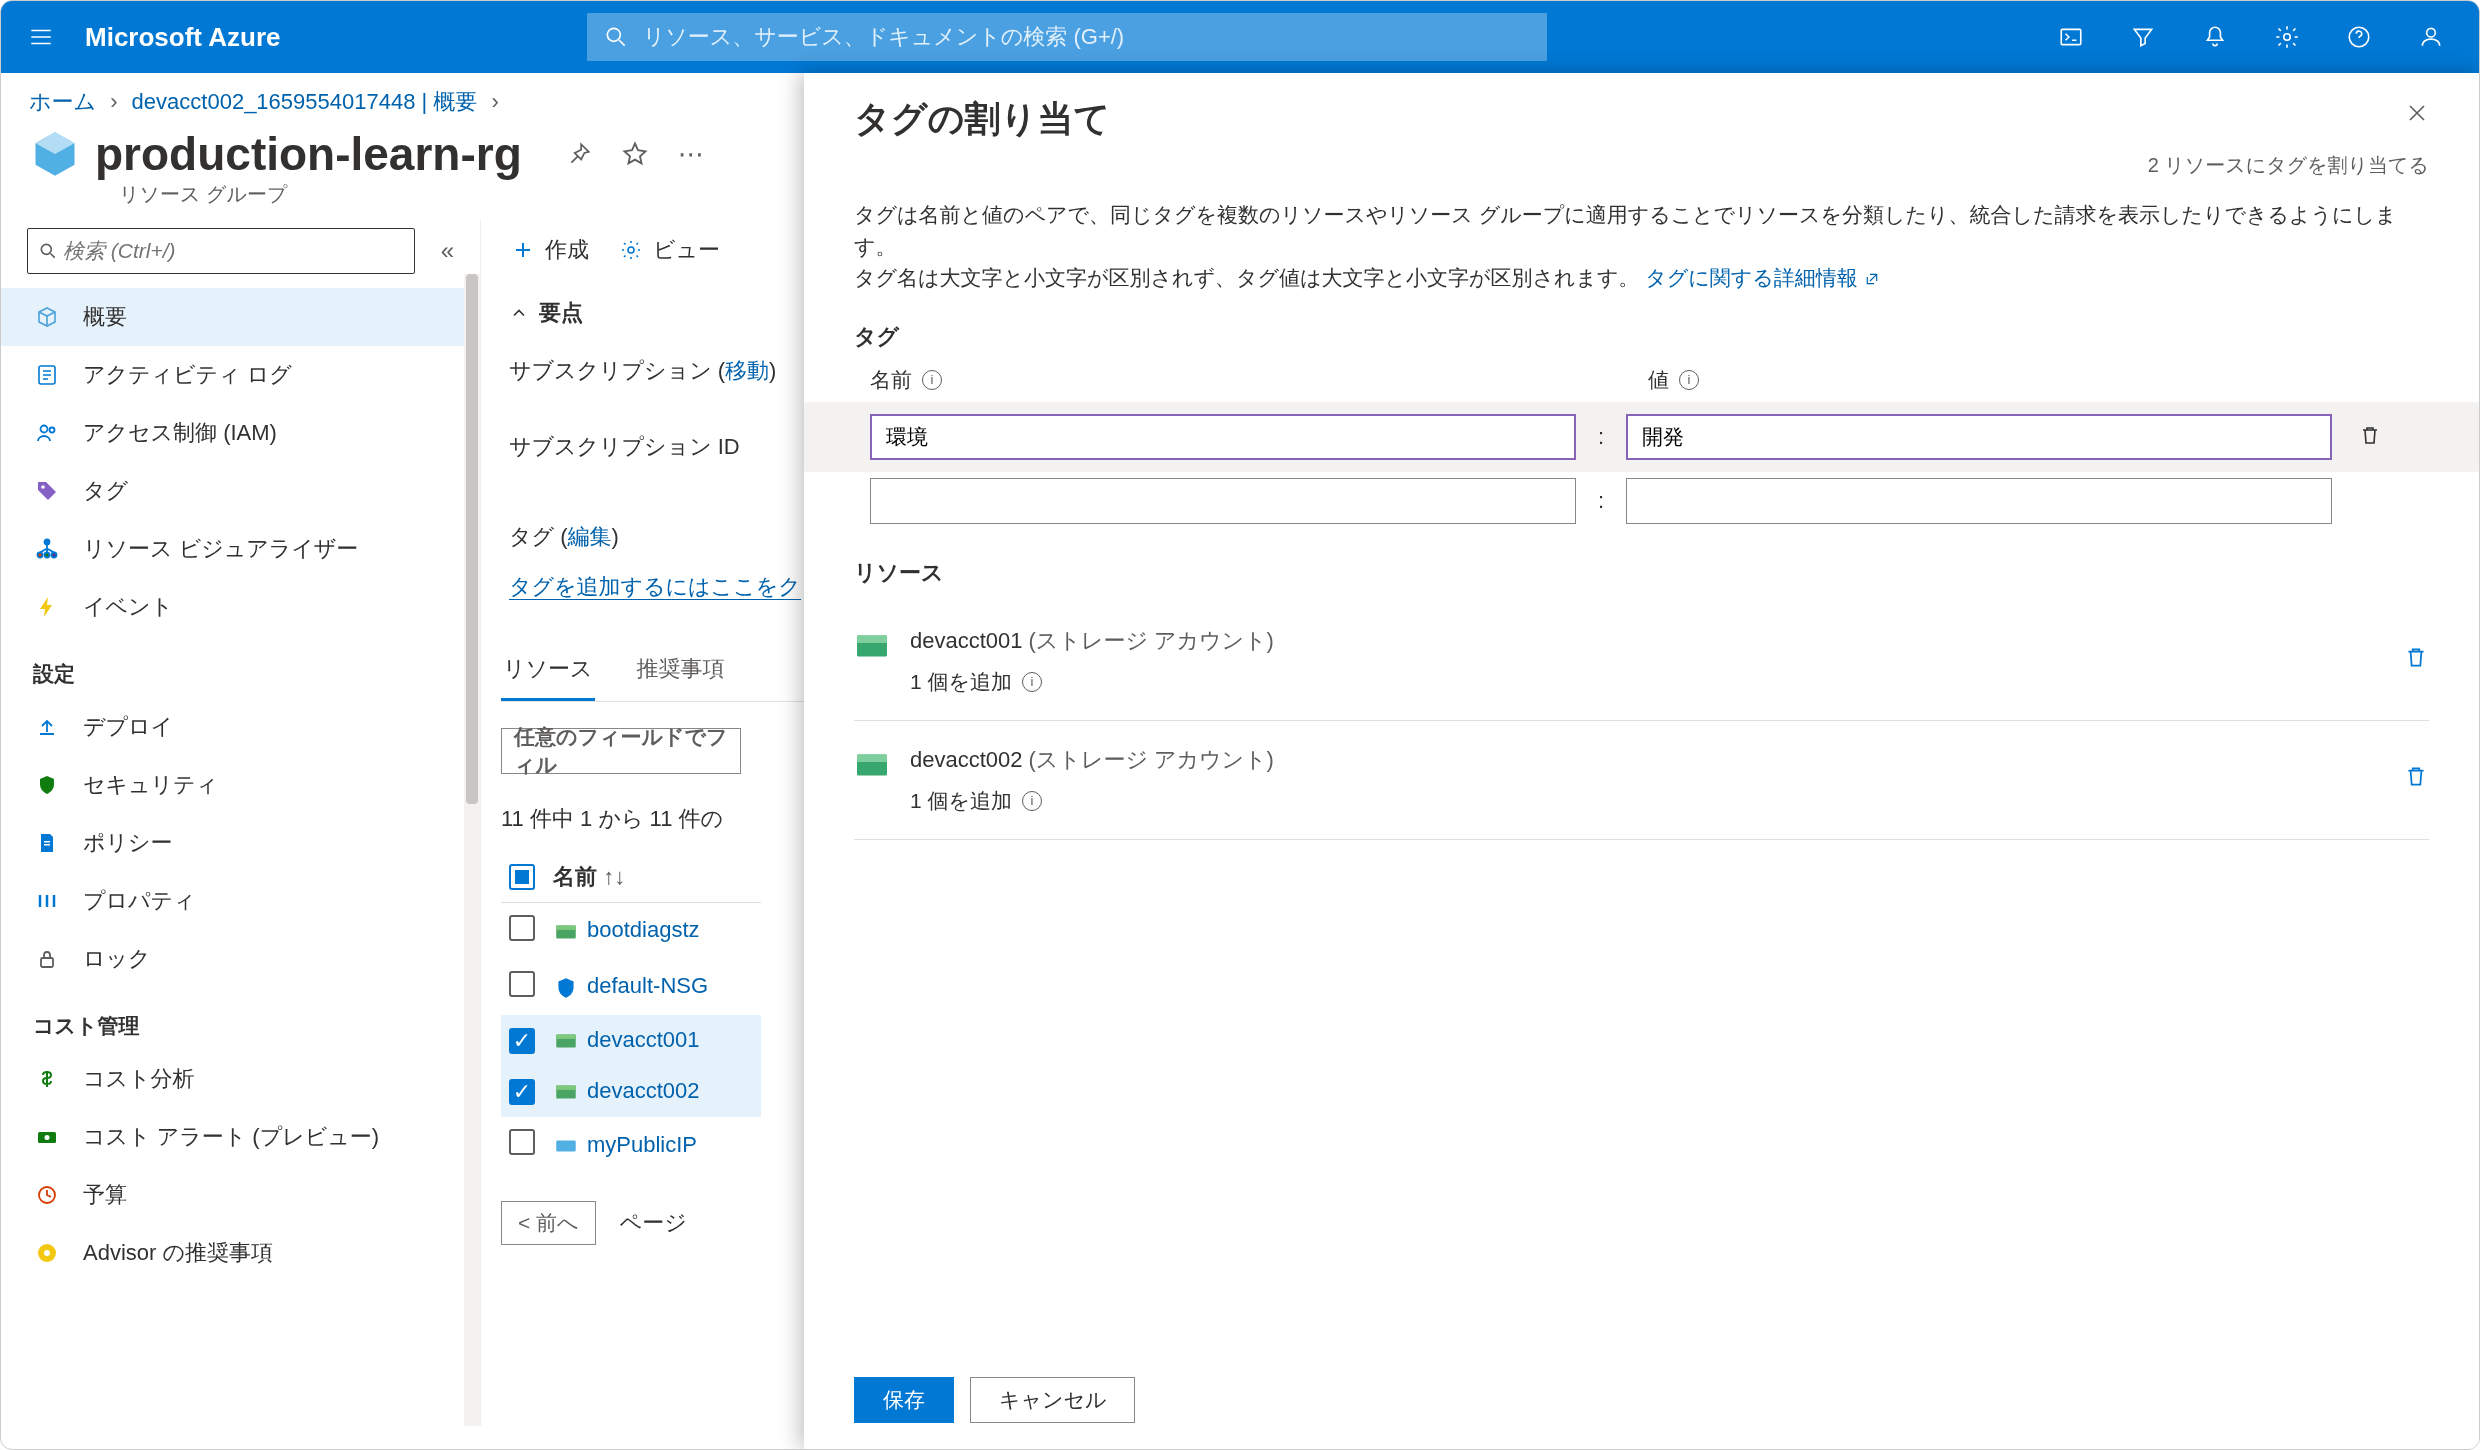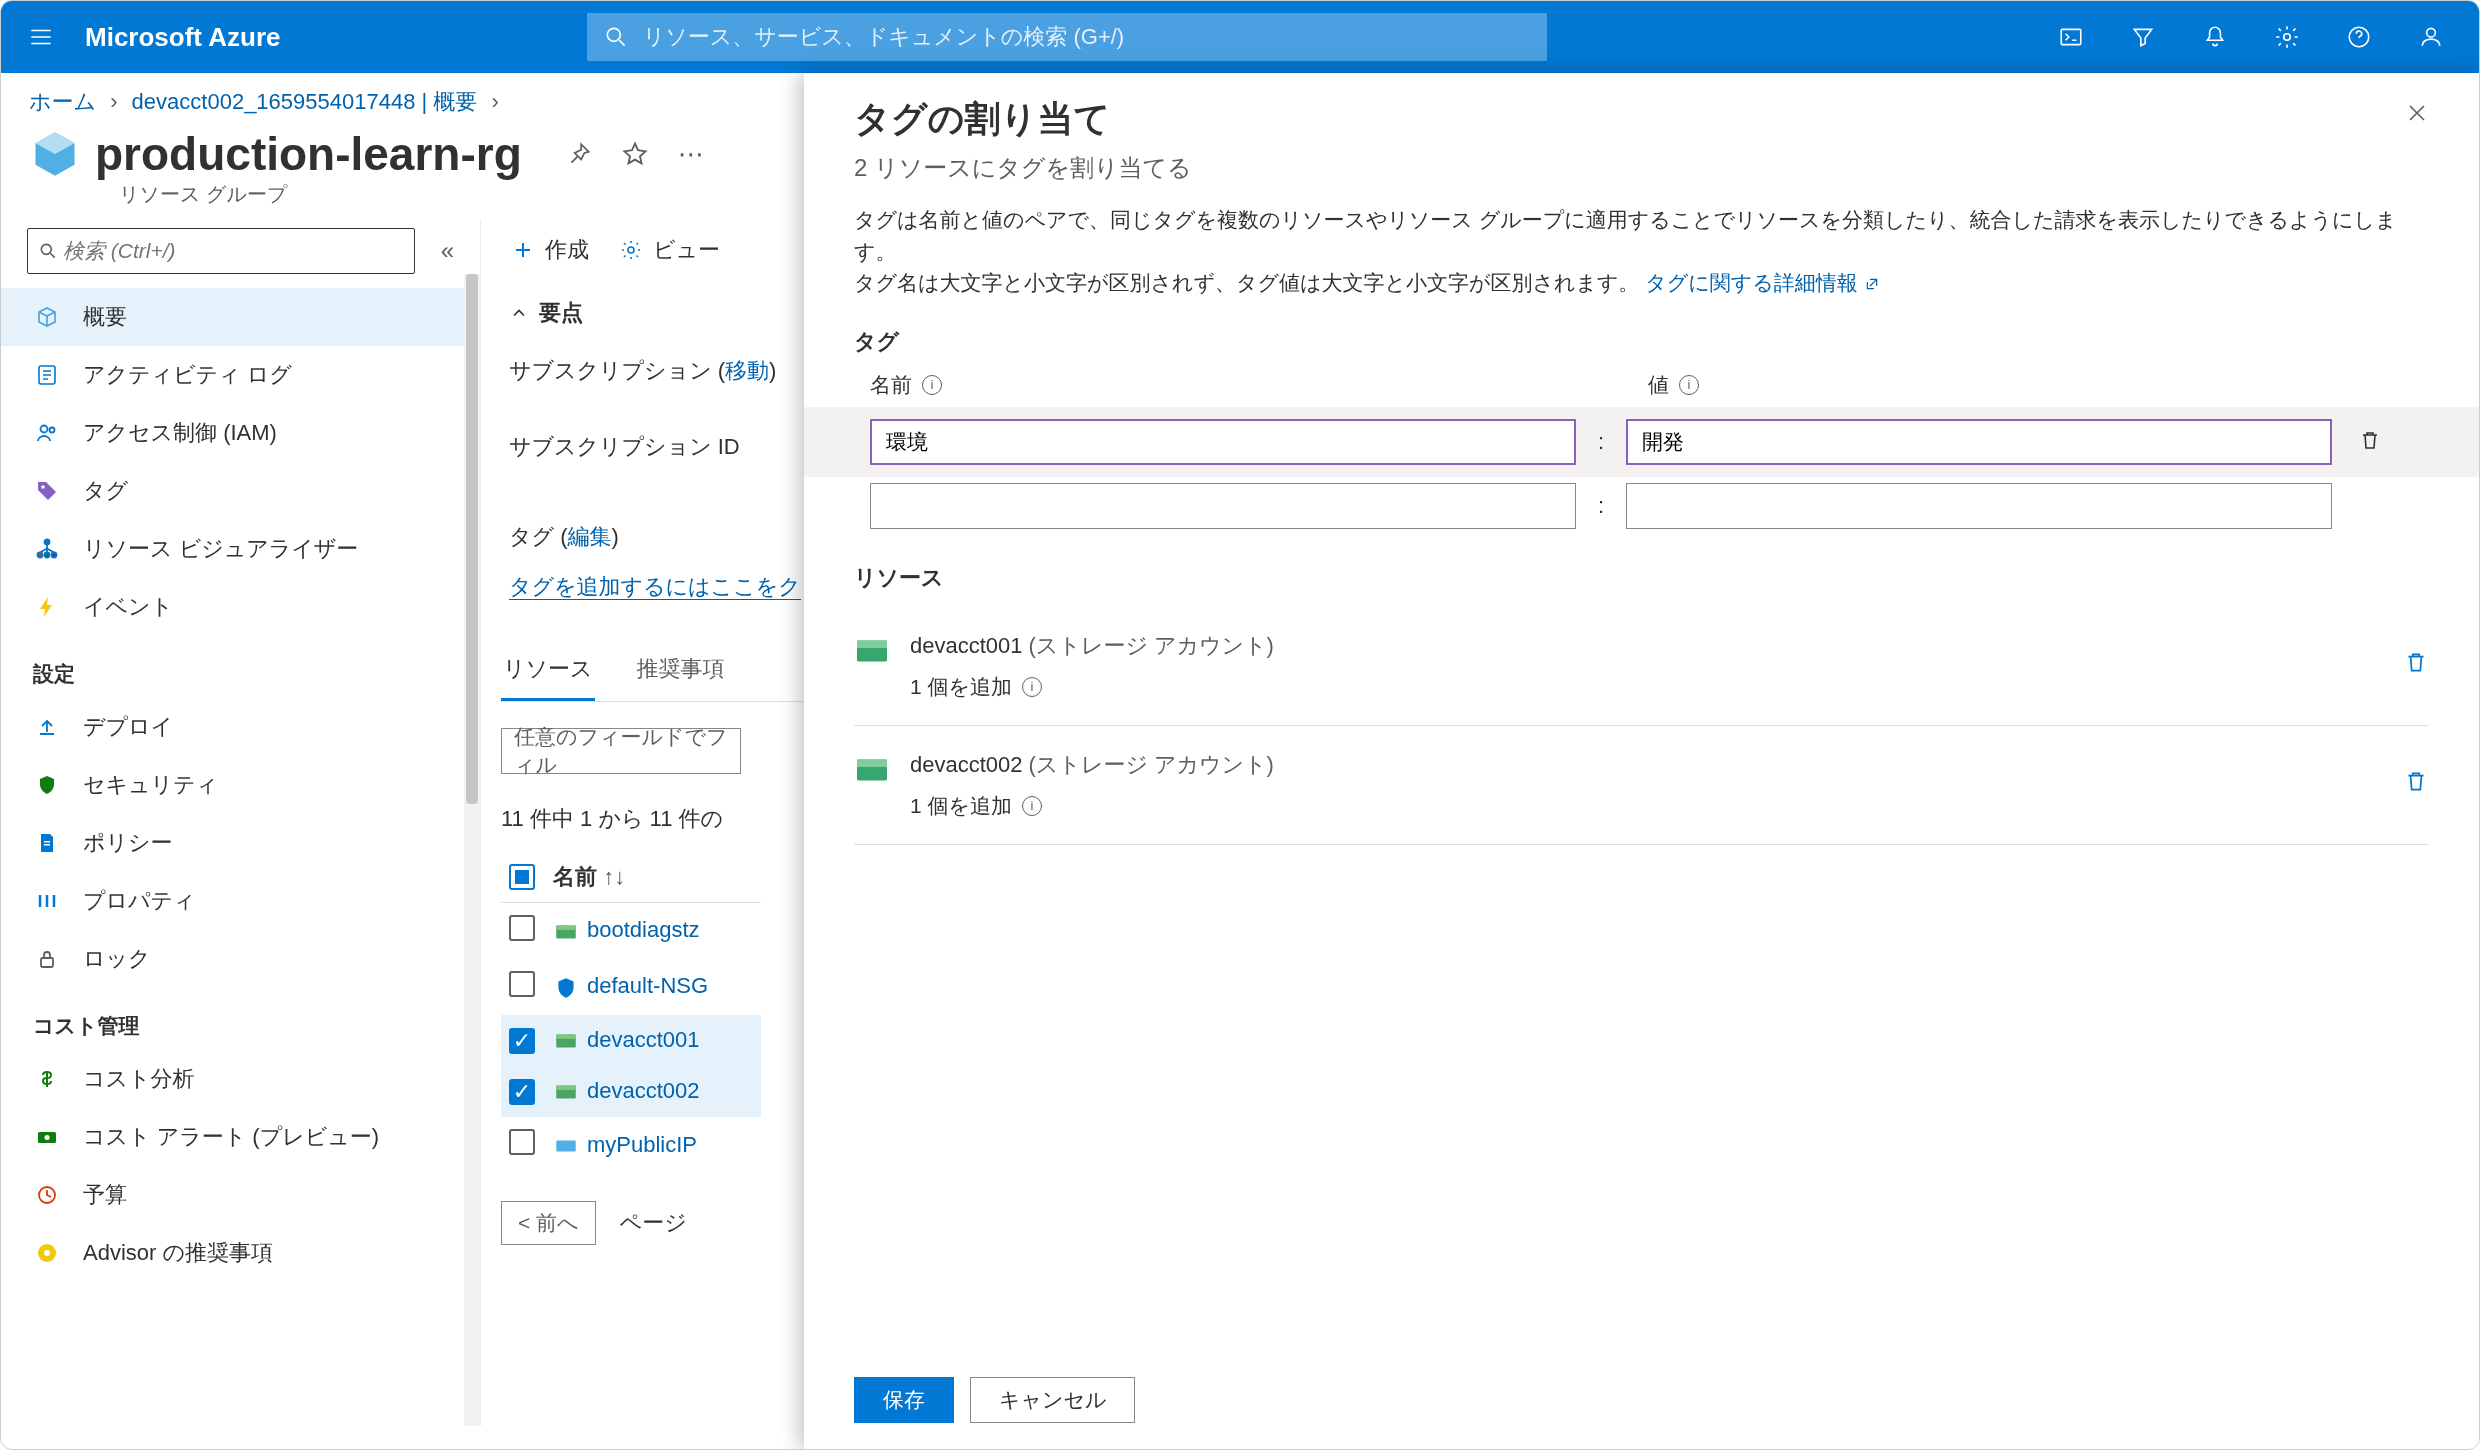--- a/index.html
+++ b/index.html
@@ -72,21 +72,21 @@
   .essentials-toggle { display:flex; align-items:center; gap:10px; font-size:22px; font-weight:600; padding:18px 0 18px 8px; cursor:pointer;}
   .ess-row { font-size:22px; color:var(--text); padding:10px 0 10px 8px;}
   .ess-row a{ color:var(--link); text-decoration:none; cursor:pointer;}
   .tag-link { color:var(--link); border-bottom:1px solid var(--link); cursor:pointer;}
 
   .tabs { display:flex; gap:40px; margin-top:30px; border-bottom:1px solid #e1dfdd; font-size:22px;}
   .tabs .tab { padding:12px 2px 14px 2px; cursor:pointer;}
   .tabs .tab.active { color:var(--text); border-bottom:3px solid var(--azure-blue); font-weight:400;}
   .tabs .tab:not(.active){ color:var(--muted);}
 
-  .filterbox { margin-top:26px; height:46px; border:1px solid #8a8886; width:240px; display:flex; align-items:center; padding:0 12px; font-size:21px; color:var(--muted);}
+  .filterbox { margin-top:26px; height:46px; border:1px solid #8a8886; width:240px; display:flex; align-items:center; padding:0 12px; font-size:21px; color:var(--muted);font-weight:bold;}
   .count-row { margin-top:30px; font-size:22px;}
 
   table.rlist { margin-top:18px; border-collapse:collapse; width:260px;}
   table.rlist th { text-align:left; font-weight:600; font-size:22px; padding:10px 8px; border-bottom:1px solid #e1dfdd;}
   table.rlist td { padding:12px 8px; font-size:22px;}
   table.rlist tr.sel td { background:var(--selected-bg);}
   .chk { width:26px; height:26px; border:2px solid #605e5c; border-radius:3px; display:inline-flex; align-items:center; justify-content:center; background:#fff;}
   .chk.checked { background:var(--azure-blue); border-color:var(--azure-blue); color:#fff;}
   .chk.mixed { border-color:var(--azure-blue);}
   .chk.mixed::after{content:""; width:14px; height:14px; background:var(--azure-blue);}
@@ -94,21 +94,21 @@
   .resicon { width:26px; height:26px; display:inline-block; vertical-align:middle; margin-right:8px;}
 
   .pager { margin-top:28px; display:flex; align-items:center; gap:24px;}
   .pager .pbtn { height:44px; border:1px solid #8a8886; padding:0 16px; display:flex; align-items:center; color:var(--muted); font-size:21px; cursor:pointer;}
 
   
   .flyout { position:absolute; top:72px; right:0; bottom:0; width:1675px; background:#fff; box-shadow:-4px 0 20px rgba(0,0,0,0.25); display:flex; flex-direction:column; }
   .flyout .fhdr { padding:22px 50px 6px 50px; display:flex; align-items:flex-start;gap:26px;}
   .flyout .fhdr h2 { font-size:36px; font-weight:600; margin:0;}
   .flyout .fhdr .close { margin-left:auto; cursor:pointer; color:var(--muted); font-size:26px; padding-top:6px;}
-  .flyout .fsub { padding:2px 50px 16px 50px; font-size:24px; color:var(--muted);}
+  .flyout .fsub { padding:2px 50px 16px 50px; font-size:20px; color:var(--muted);text-align:right;}
   .flyout .fdesc { padding:4px 50px 0 50px; font-size:21px; line-height:1.5;}
   .flyout .fdesc a { color:var(--link); text-decoration:none;}
   .flyout .section-h { padding:28px 50px 14px 50px; font-size:22px; font-weight:600;}
 
   .tagrow-head { display:flex; padding:0 50px 8px 66px; font-size:21px; gap:20px; align-items:center;}
   .tagrow-head .col { display:flex; align-items:center; gap:10px;}
   .tagrow-head .col.name{ flex:0 0 706px;}
   .tagrow-head .col.value{ flex:0 0 706px; margin-left:52px;}
 
   .tagrow { display:flex; align-items:center; padding:6px 50px 6px 66px; gap:18px;}

